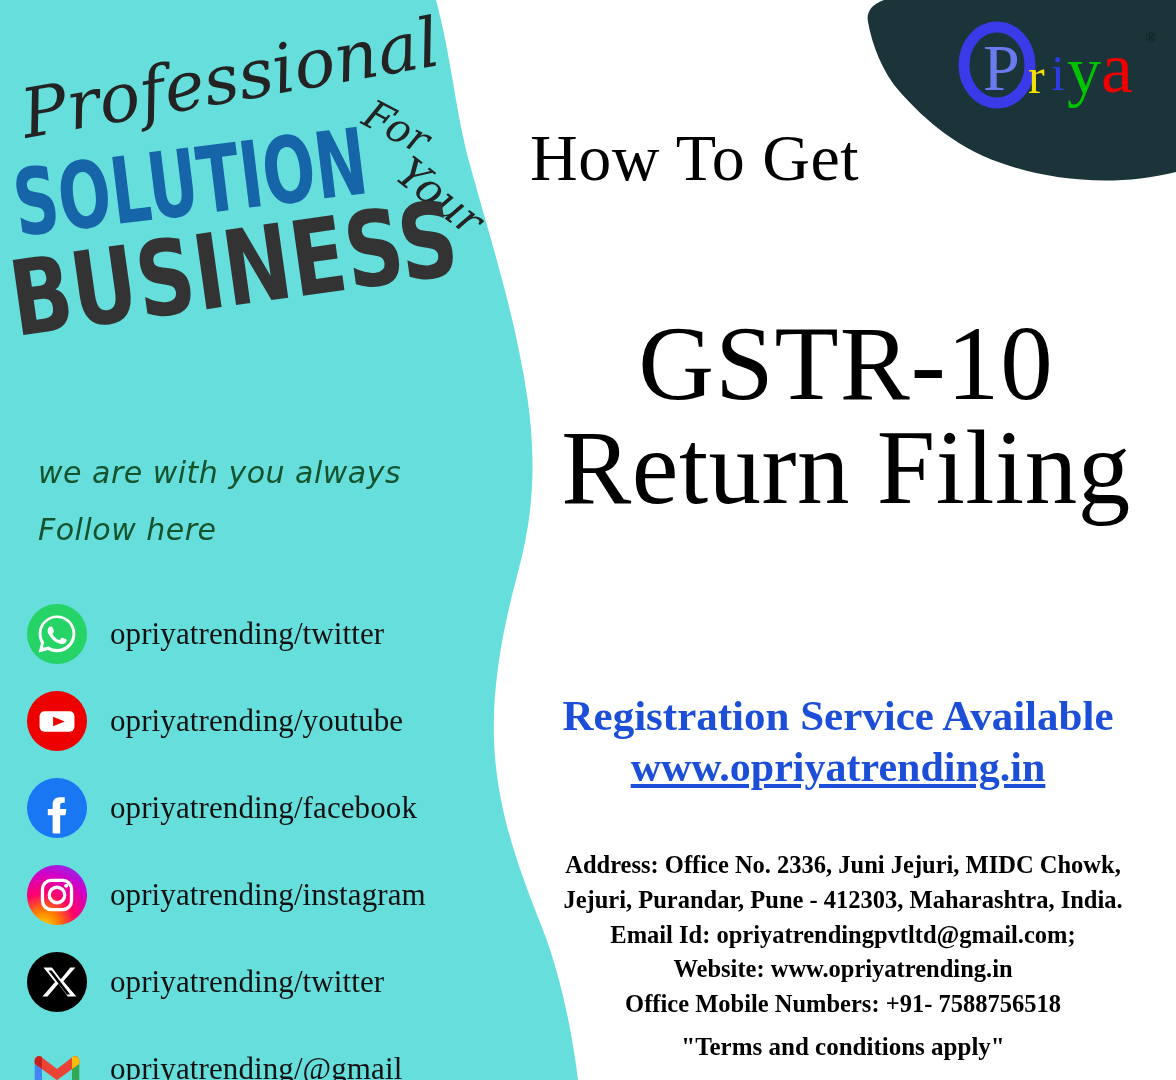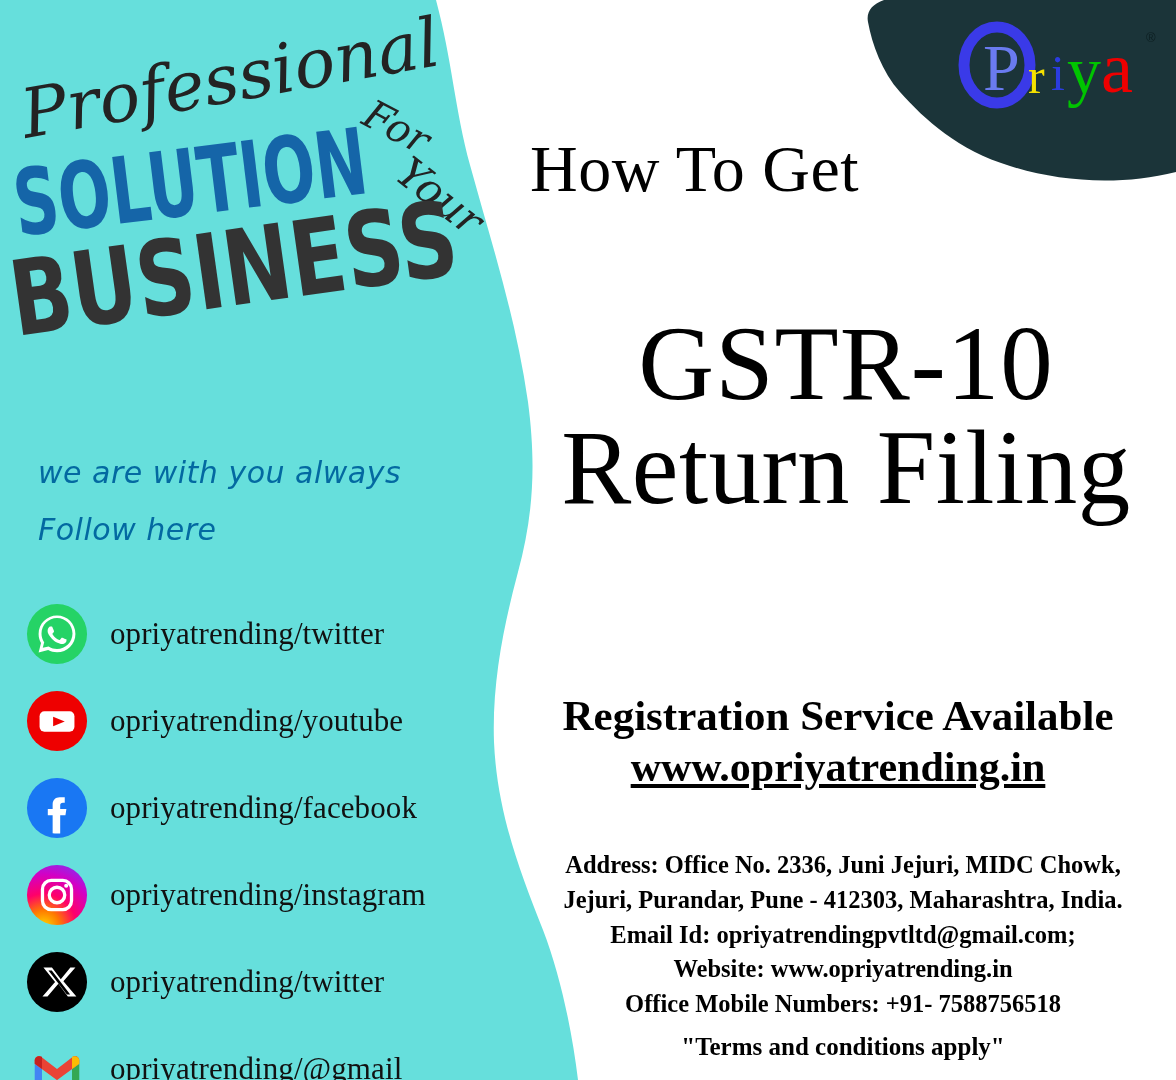--- a/index.html
+++ b/index.html
@@ -48,21 +48,21 @@
     fill:#333333;
   }
 
   
   #tagline {
     position:absolute; left:38px; top:444px; width:470px;
     font-family:"DejaVu Sans", sans-serif;
     font-style:italic;
     font-size:30px;
     line-height:1.9;
-    color:#0369a1;
+    color:#14532d;
     letter-spacing:0.5px;
   }
   #tagline div { white-space:nowrap; }
 
   
   #social-list {
     position:absolute; left:26px; top:590px;
     width:480px;
   }
   .social-row {
@@ -82,21 +82,21 @@
     font-size:31px;
     color:#111111;
     white-space:nowrap;
     letter-spacing:0.1px;
   }
 
   
   .right-col { position:absolute; left:500px; top:0; width:676px; height:1080px; z-index:5; }
 
   #how-to-get {
-    position:absolute; left:30px; top:131px;
+    position:absolute; left:30px; top:120px;
     font-family:"Liberation Serif", serif;
     font-size:66px;
     color:#000;
     letter-spacing:0.5px;
     white-space:nowrap;
   }
   #main-title {
     position:absolute; left:8px; top:312px;
     width:676px;
     text-align:center;
@@ -115,21 +115,21 @@
     letter-spacing:0.5px;
     margin-top:0;
   }
 
   #reg-block {
     position:absolute; left:0px; top:690px;
     width:676px;
     text-align:center;
     font-family:"Liberation Serif", serif;
     font-weight:bold;
-    color:#000000;
+    color:#1d4ed8;
   }
   #reg-block .reg-line {
     display:block;
     font-size:43px;
     line-height:1.22;
     white-space:nowrap;
   }
   #reg-block .reg-site {
     display:block;
     font-size:42px;

